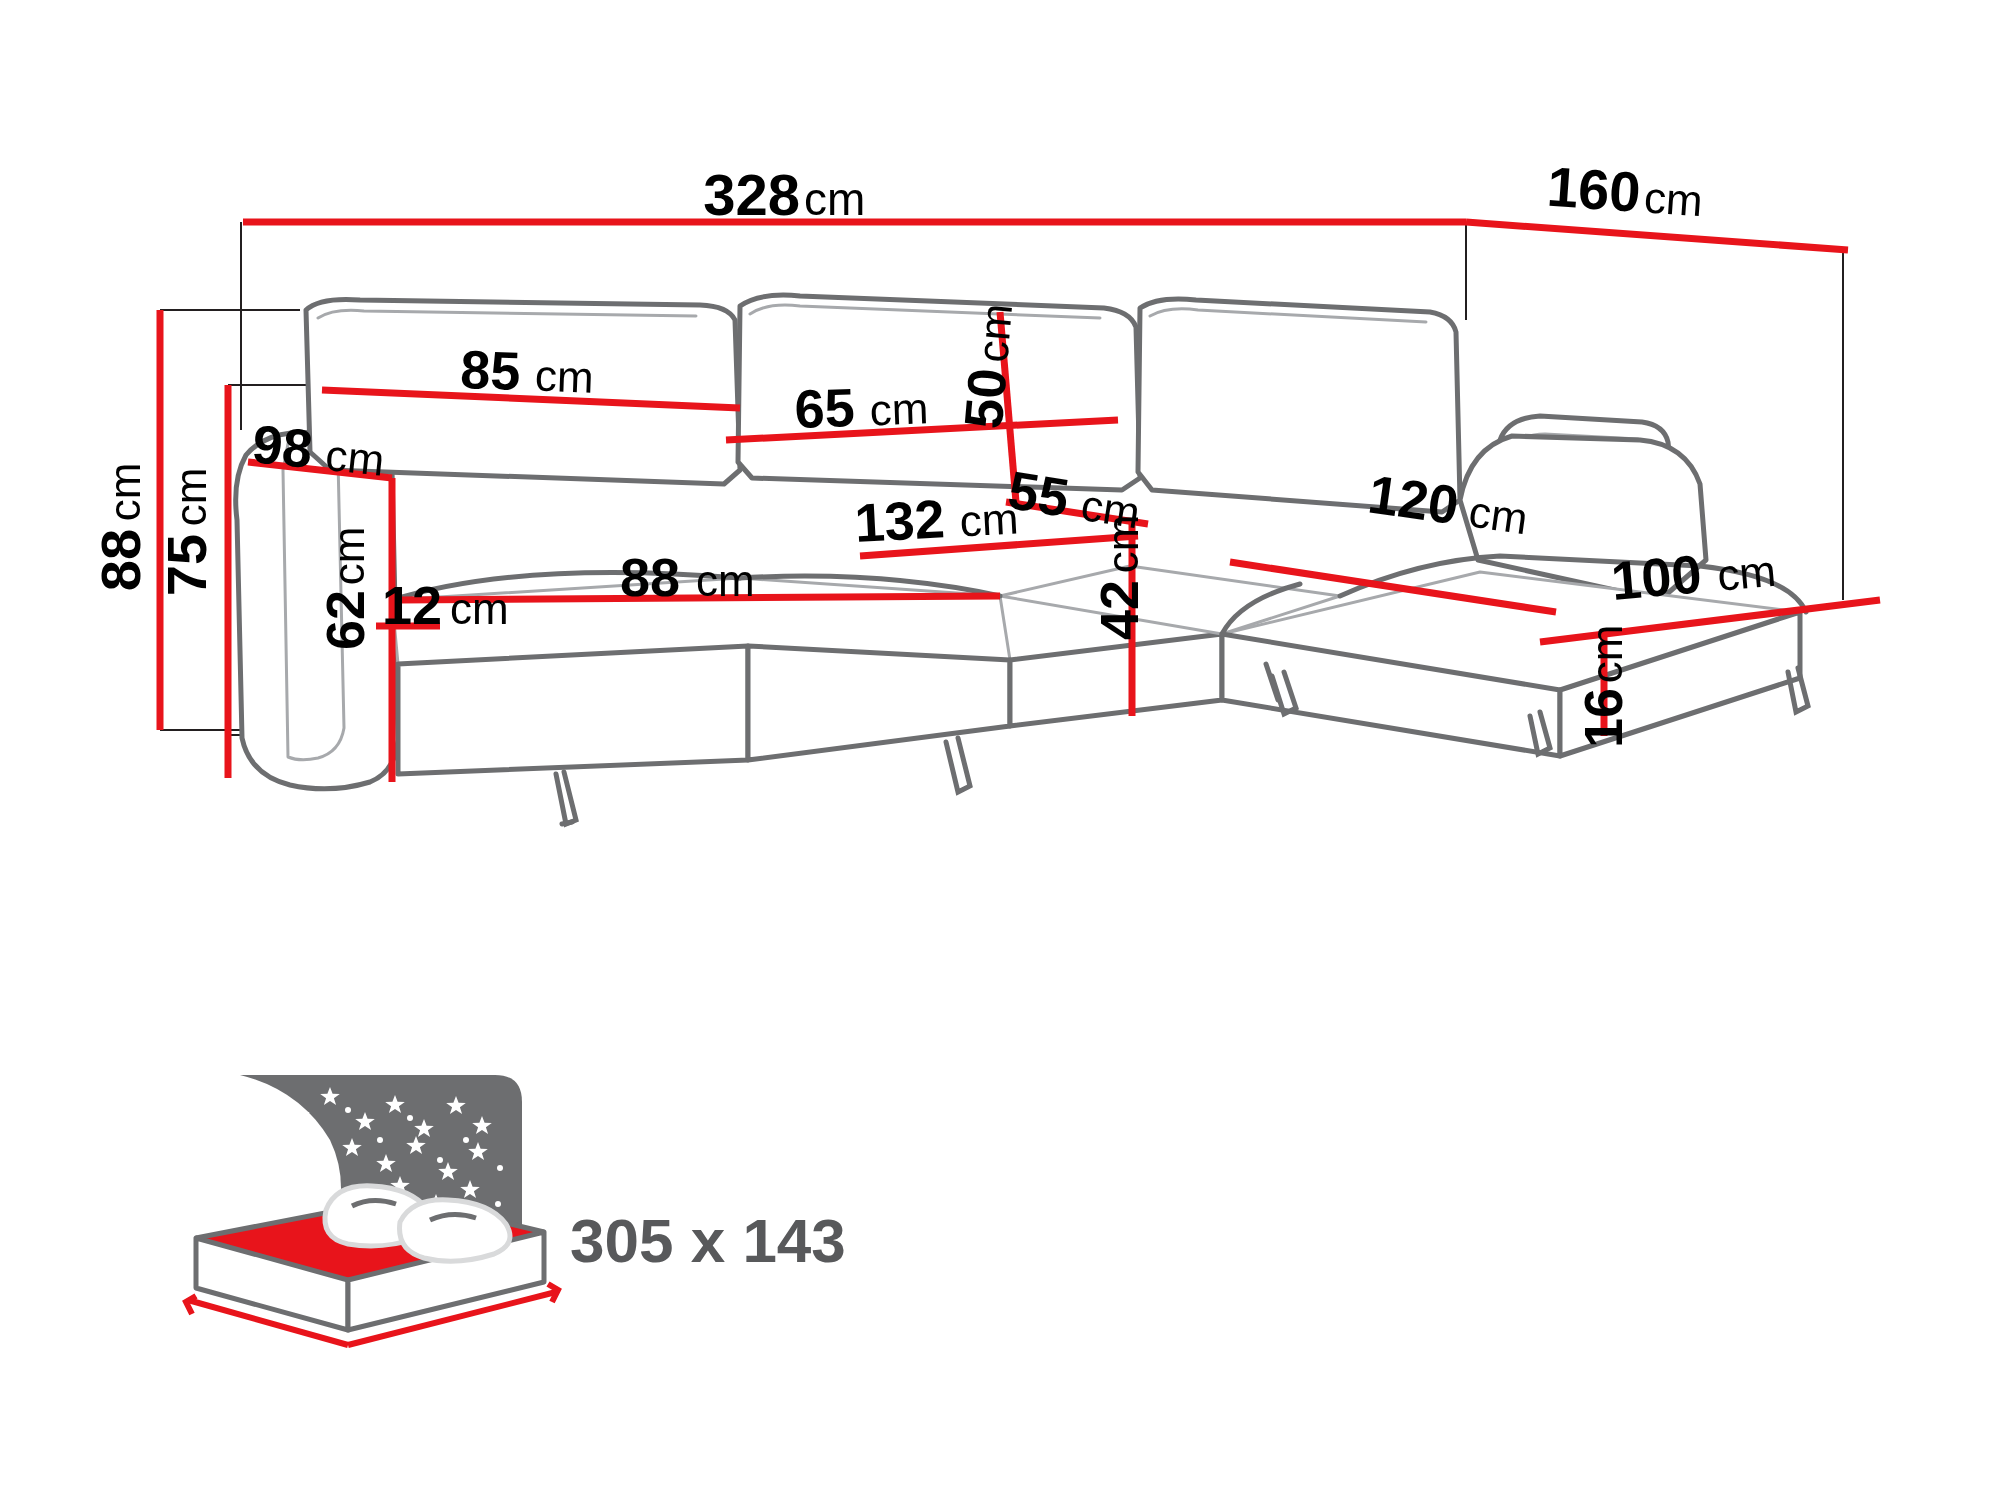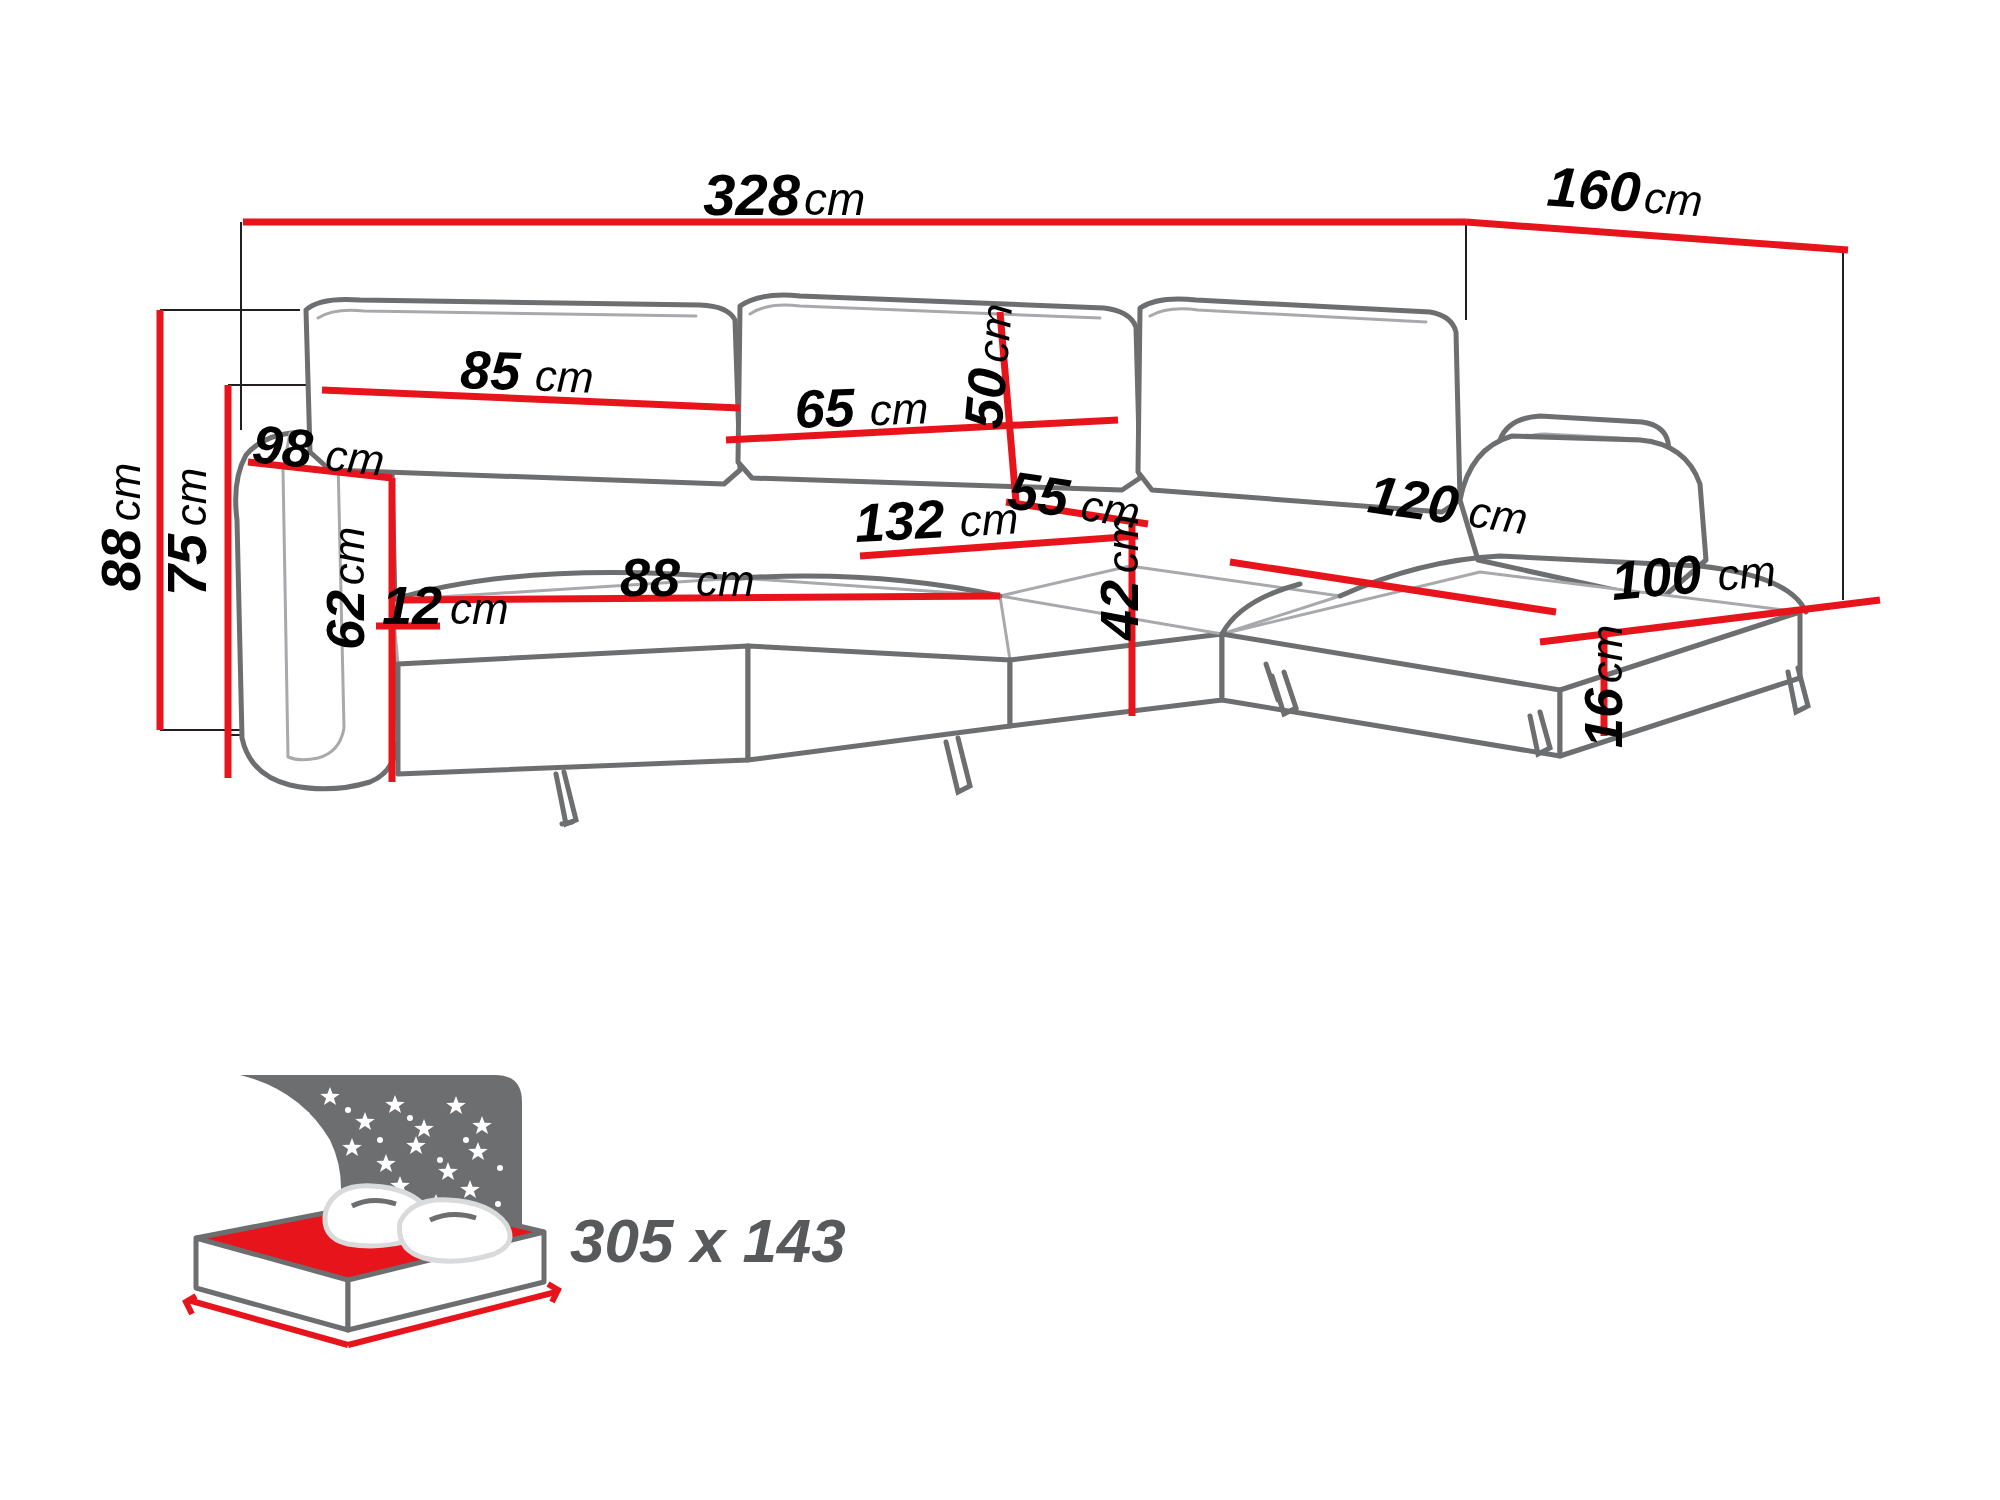--- a/index.html
+++ b/index.html
@@ -1,18 +1,18 @@
 <!DOCTYPE html>
 <html><head>
 <meta charset="utf-8">
 <style>
   html,body{margin:0;padding:0;background:#ffffff;}
   body{width:2000px;height:1500px;position:relative;overflow:hidden;
        font-family:"Liberation Sans",sans-serif;}
-  #stage{position:absolute;inset:0;width:2000px;height:1500px;font-style:italic;}
+  #stage{position:absolute;inset:0;width:2000px;height:1500px;}
   svg{display:block;}
   .dimnum{font-family:"Liberation Sans",sans-serif;font-weight:bold;fill:#000;}
   .dimunit{font-family:"Liberation Sans",sans-serif;font-weight:normal;fill:#000;}
   .bedlabel{font-family:"Liberation Sans",sans-serif;font-weight:bold;fill:#58595b;font-size:62px;}
 </style>
 </head>
 <body>
 
 <div id="stage">
 <svg width="2000" height="1500" viewBox="0 0 2000 1500" xmlns="http://www.w3.org/2000/svg">

